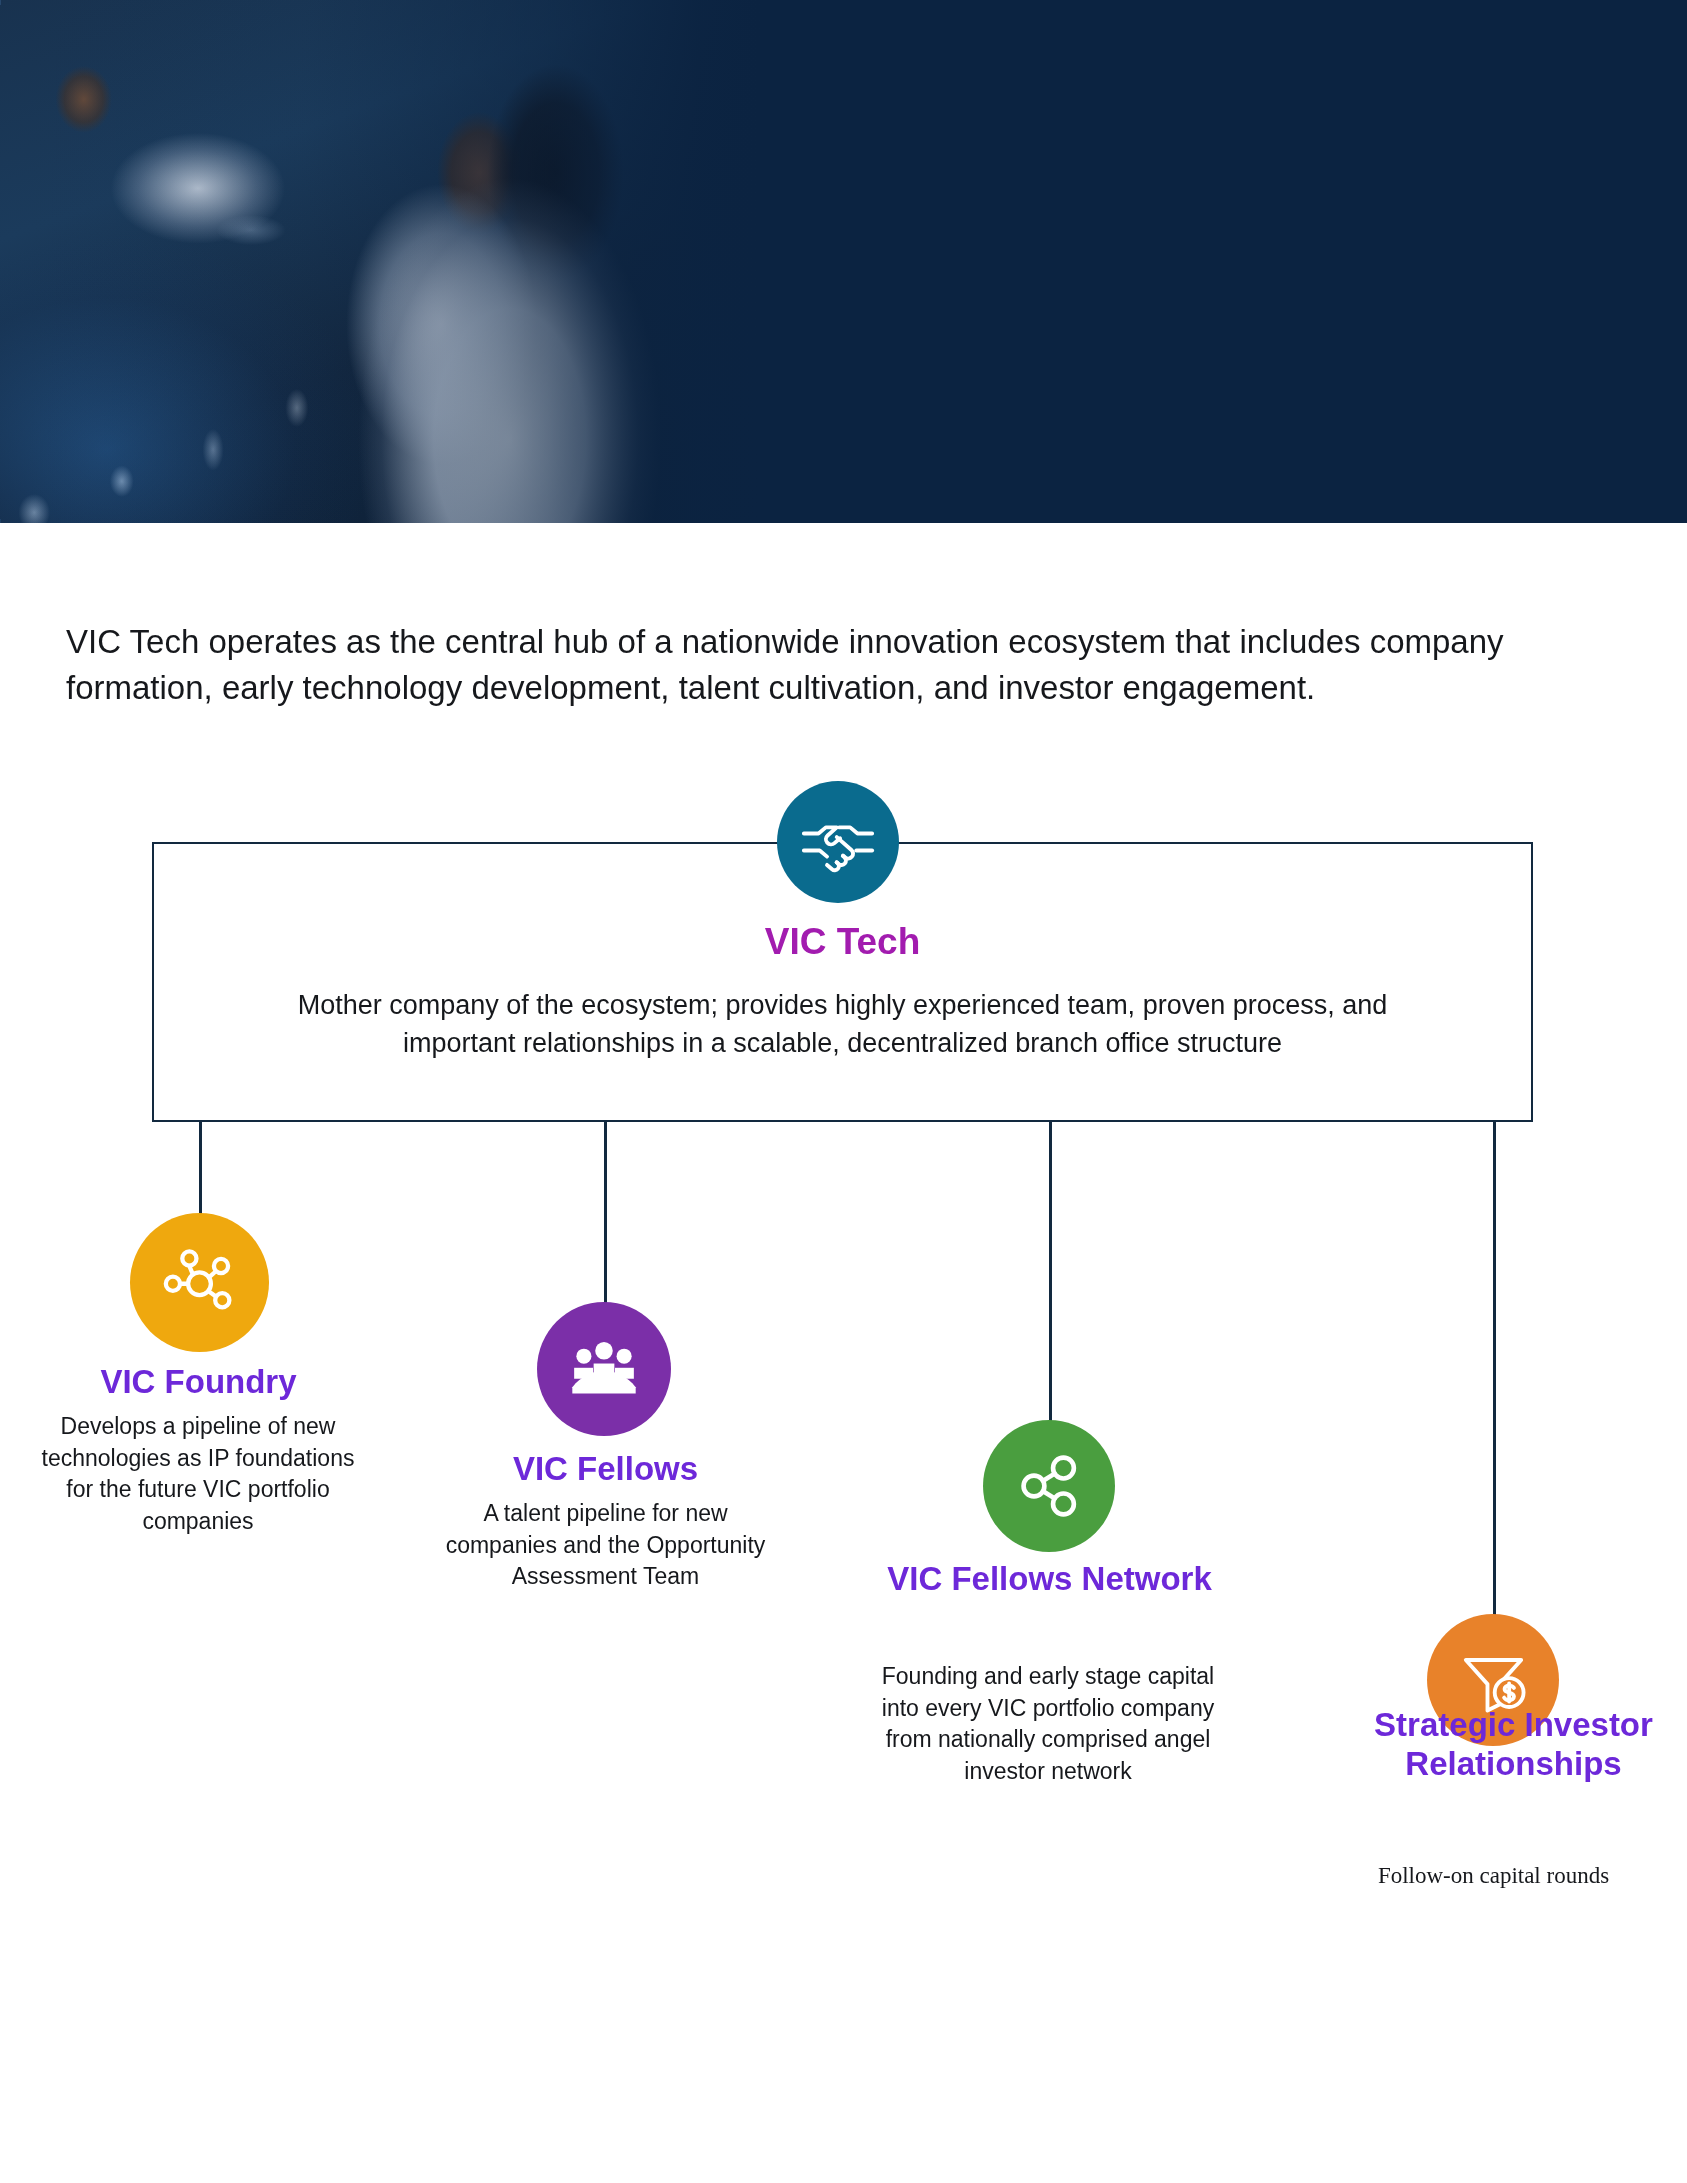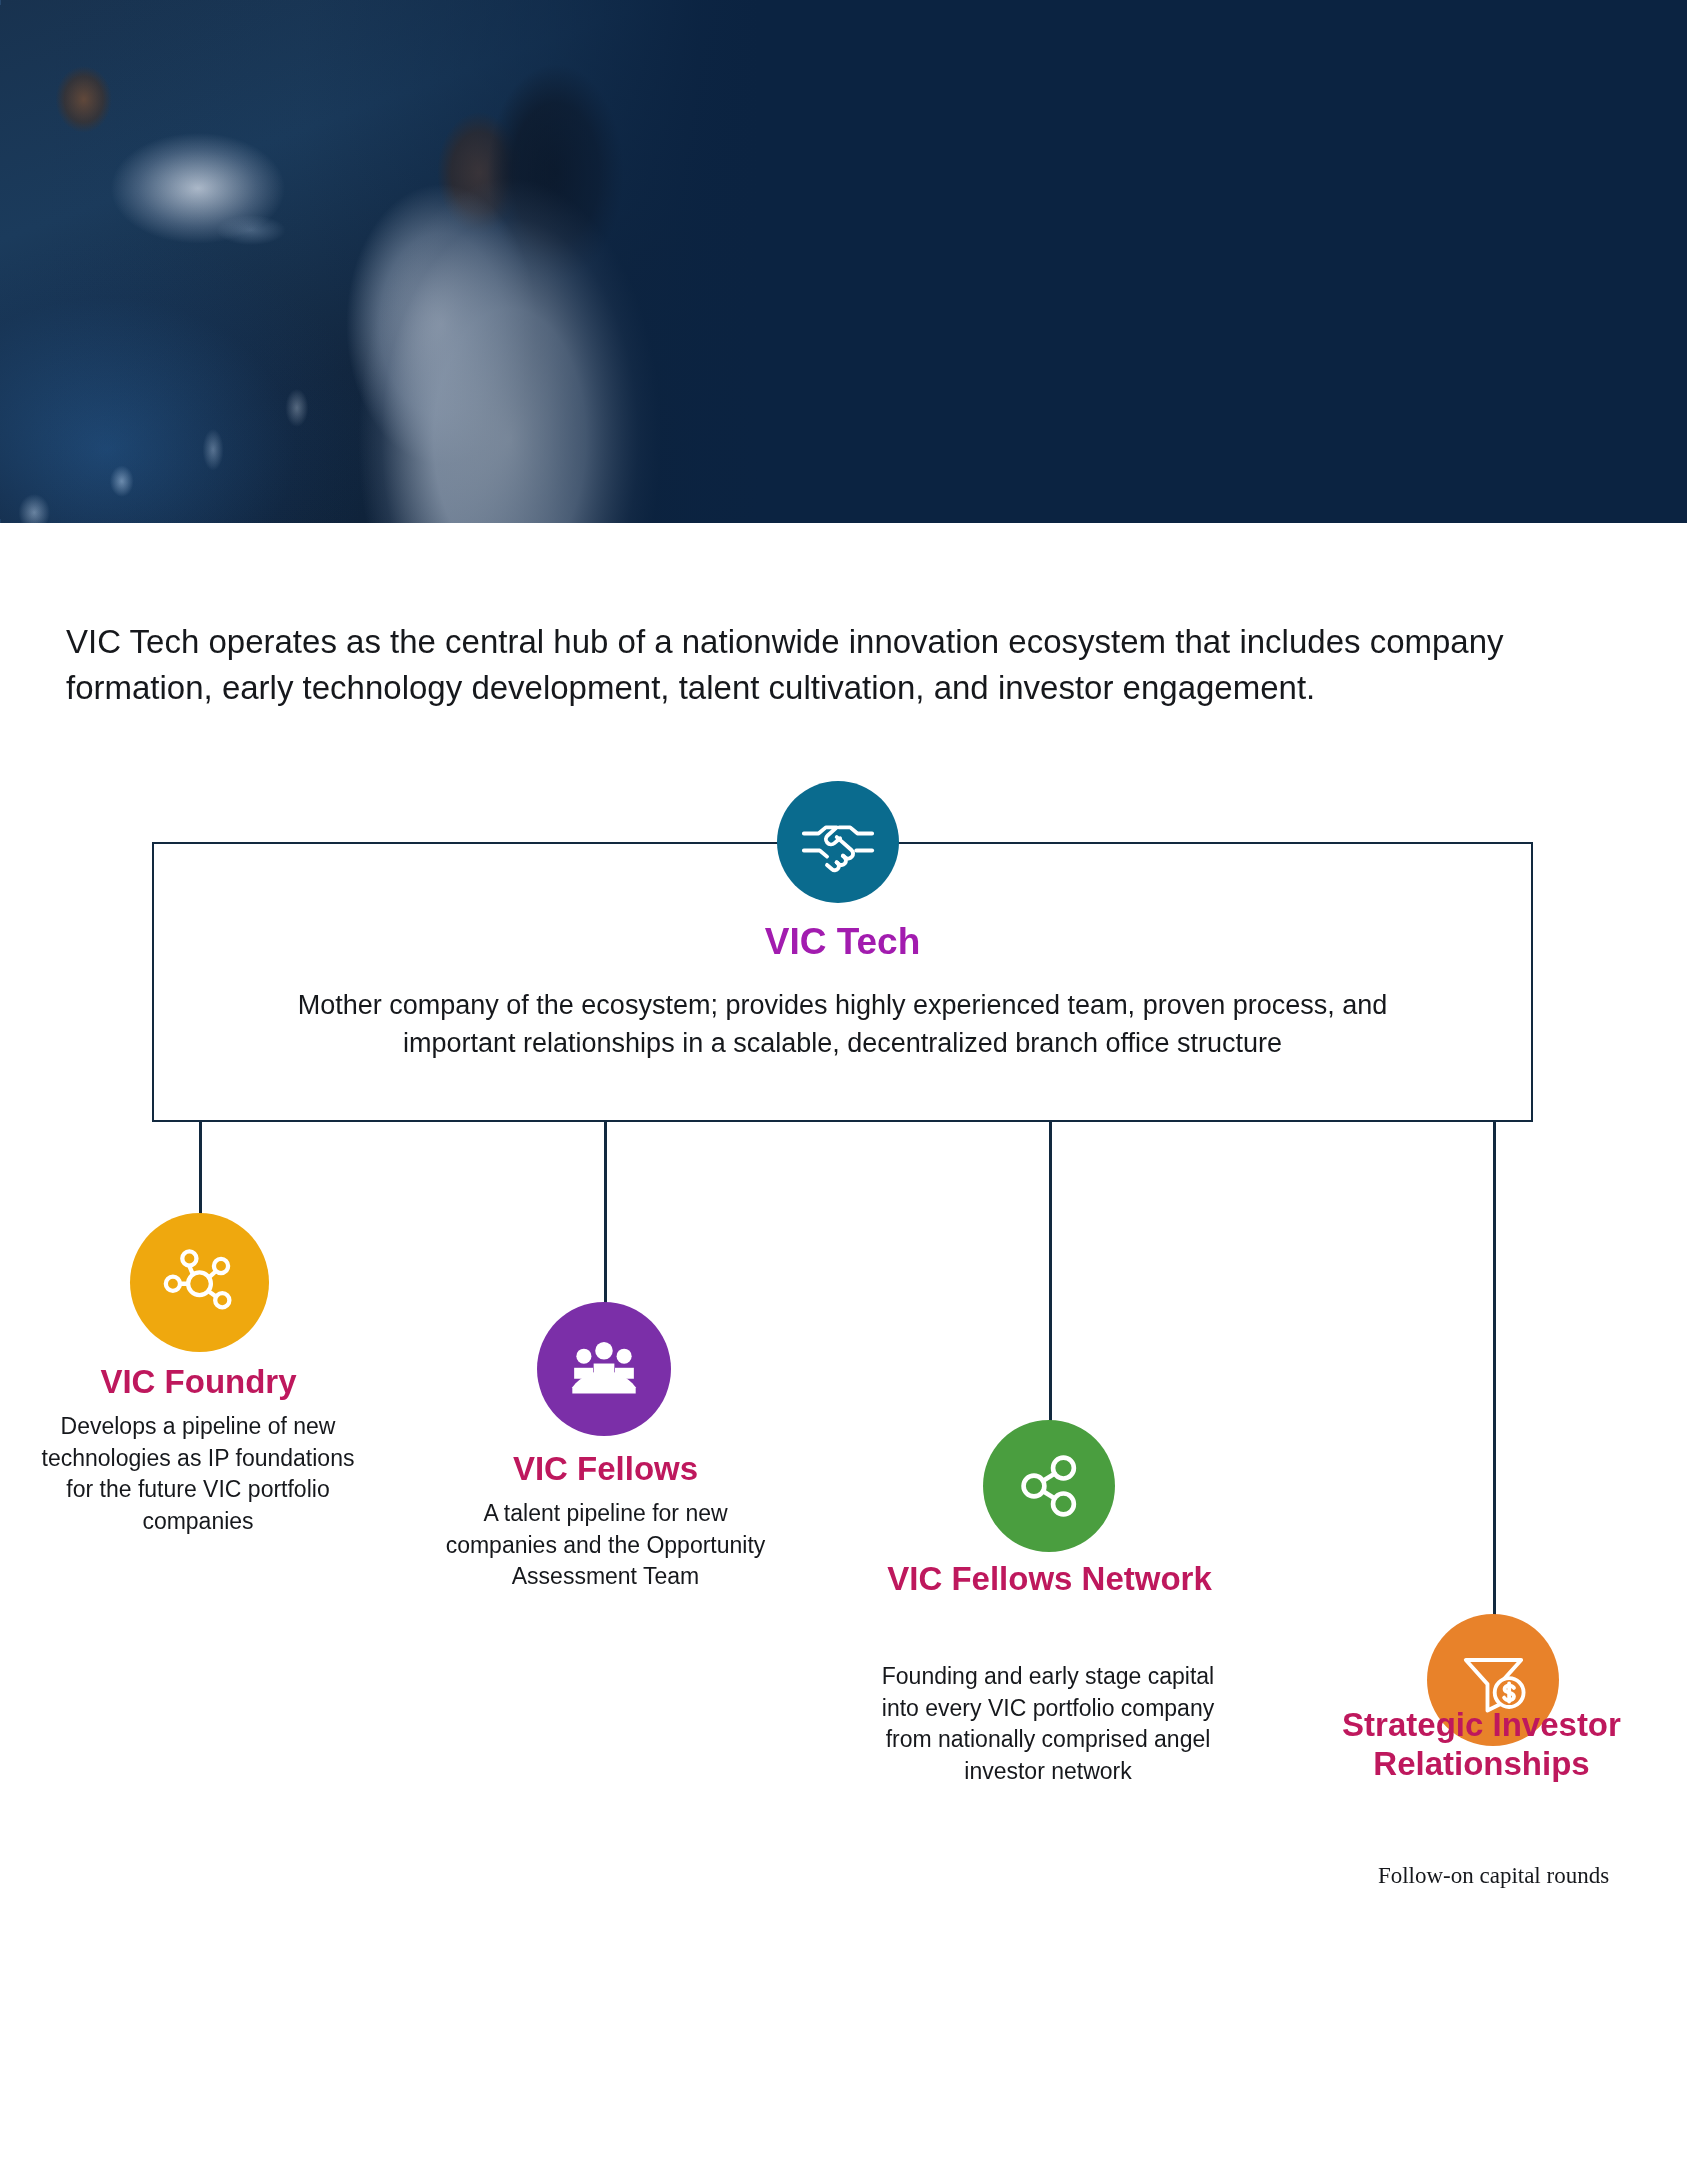--- a/index.html
+++ b/index.html
@@ -87,21 +87,21 @@
 
   
   .node-circle{
     position:absolute;border-radius:50%;
     display:flex;align-items:center;justify-content:center;
   }
   .node-circle svg{display:block;}
 
   
   .node-title{
-    position:absolute;text-align:center;font-weight:700;color:#be185d;
+    position:absolute;text-align:center;font-weight:700;color:#6d28d9;
     font-size:33px;line-height:1.18;
   }
   .node-desc{
     position:absolute;text-align:center;font-weight:400;color:#16181c;
     font-size:23px;line-height:1.38;
   }
 </style>
 </head>
 <body>
 
@@ -178,17 +178,17 @@
   <div class="node-desc" style="left:861px;top:1661px;width:374px;">Founding and early stage capital into every VIC portfolio company from nationally comprised angel investor network</div>
 
   <div class="node-circle" style="left:1427px;top:1614px;width:132px;height:132px;background:#E8822A;">
     <svg width="77" height="77" viewBox="0 0 64 64" fill="none" stroke="#ffffff" stroke-width="3.2" stroke-linecap="round" stroke-linejoin="round">
       <path d="M9 15h46L37 35v17l-10 5V35z"></path>
       <circle cx="45" cy="42" r="12" fill="#E8822A"></circle>
       <path d="M45 34.5v15"></path>
       <path d="M49 38.2c-.9-1.3-2.3-2-4-2-2.2 0-3.8 1.2-3.8 2.9 0 1.6 1.2 2.4 3.8 3 2.7.7 4 1.6 4 3.3 0 1.8-1.7 3-4 3-1.9 0-3.4-.8-4.2-2.2"></path>
     </svg>
   </div>
-  <div class="node-title" style="left:1336px;top:1706px;width:291px;">Strategic Investor Relationships</div>
+  <div class="node-title" style="left:1368px;top:1706px;width:291px;">Strategic Investor Relationships</div>
   <div class="node-desc" style="left:1358px;top:1860px;width:271px;font-family:Liberation Serif, serif;">Follow-on capital rounds</div>
 
 </div>
 
 
 </body></html>

